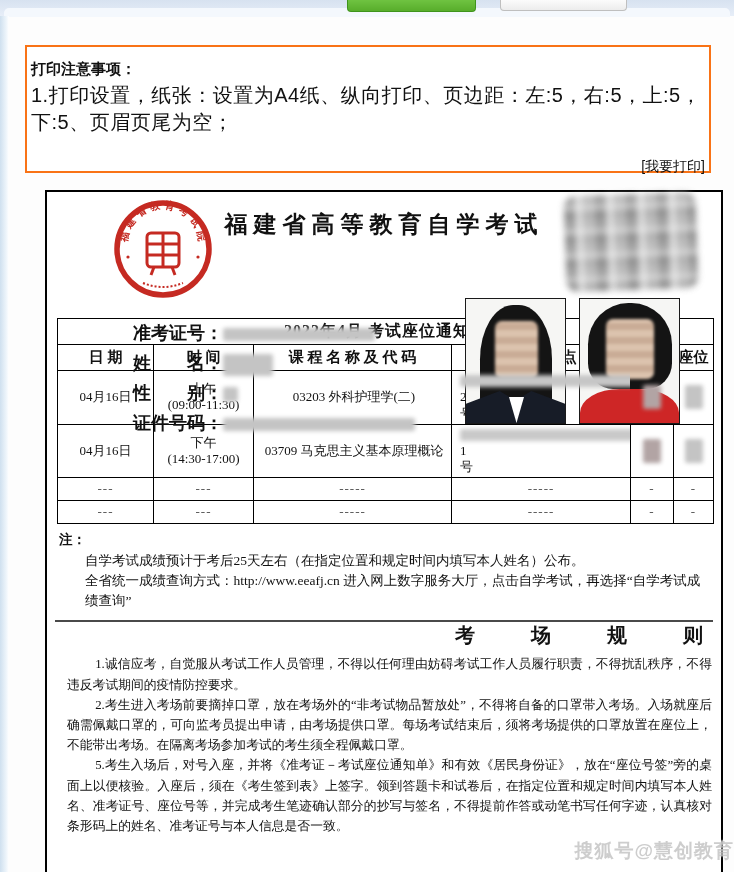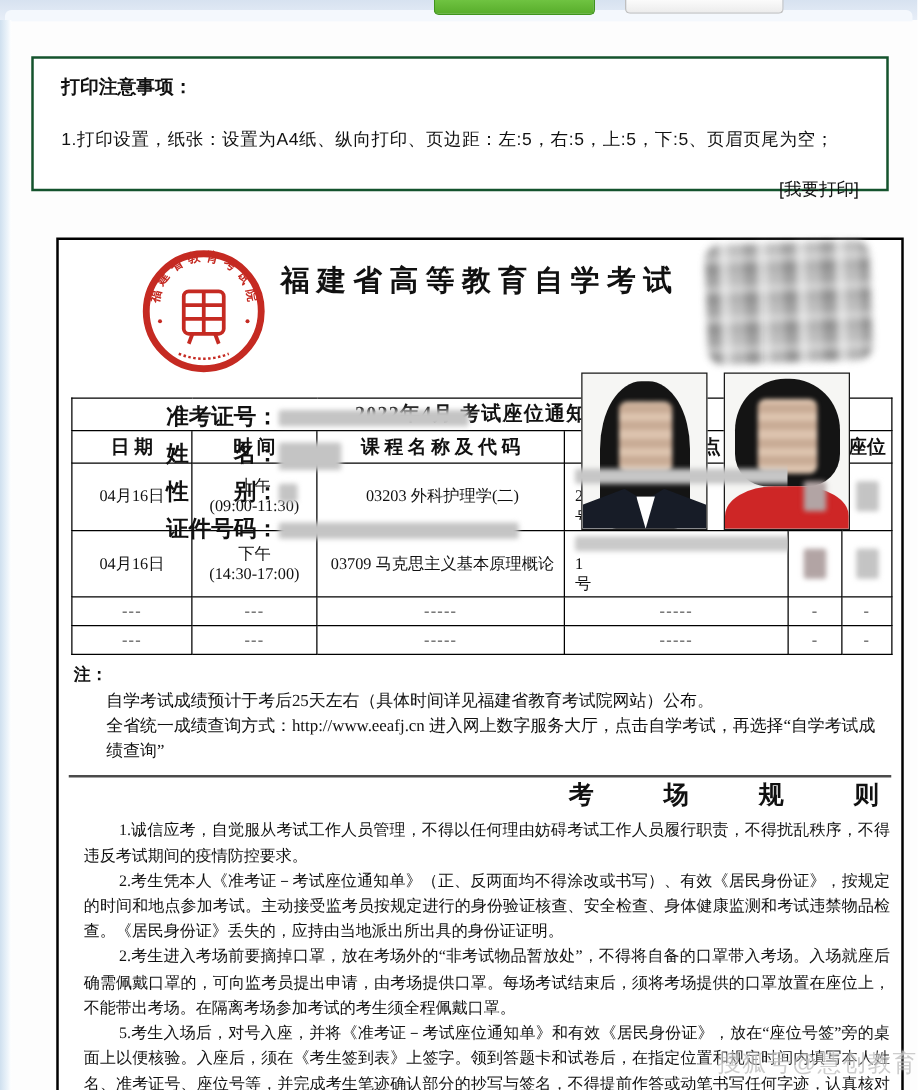--- a/index.html
+++ b/index.html
@@ -15,25 +15,25 @@
     background:#f4f8fd; border-radius:5px 5px 0 0; }
   .btn-green { position:absolute; left:347px; top:0; width:129px; height:12px;
     background:linear-gradient(#6fc341,#58ad2b); border:1px solid #3f941c; border-top:none;
     border-radius:0 0 4px 4px; cursor:pointer; }
   .btn-gray { position:absolute; left:500px; top:0; width:127px; height:11px;
     background:linear-gradient(#fbfbfb,#ececec); border:1px solid #bfbfbf; border-top:none;
     border-radius:0 0 4px 4px; cursor:pointer; }
   .left-strip { position:absolute; left:0; top:16px; width:9px; height:856px;
     background:linear-gradient(to right,#cfe0ef,#eef5fb 70%,#ffffff); }
   
-  .notice { position:absolute; left:25px; top:45px; width:686px; height:108px;
-    background:#fff; border:2px solid #14532d; padding:13px 22px;
+  .notice { position:absolute; left:25px; top:45px; width:686px; height:128px;
+    background:#fff; border:2px solid #f97316; padding:13px 4px;
     font-family:"Liberation Sans","DejaVu Sans",sans-serif; }
   .notice-title { font-weight:bold; font-size:15px; }
-  .notice-line { font-size:14px; margin-top:24px; letter-spacing:.5px; }
+  .notice-line { font-size:20px; margin-top:3px; letter-spacing:.5px; }
   .print-link { display:block; text-align:right; margin-top:22px; font-size:14px;
     color:#111; cursor:pointer; text-decoration:none; }
   
   .ticket { position:absolute; left:45px; top:190px; width:678px; height:900px;
     background:#fff; border:2px solid #000; }
   .ticket-header { position:relative; height:110px; }
   .seal { position:absolute; left:66px; top:7px; width:100px; height:100px; }
   .org-title { text-align:center; padding-top:17px; font-size:23px; font-weight:600;
     letter-spacing:6px; }
   .cert-line { text-align:center; margin-top:6px; font-size:35px; font-weight:bold;
@@ -94,21 +94,21 @@
   .notes .note-label { font-weight:bold; }
   .notes .note-line { padding-left:26px; }
   .divider { border-top:2px solid #4a4a4a; margin:9px 8px 0 8px; }
   .rules-heading { text-align:right; font-size:20px; font-weight:600; margin-top:0;
     letter-spacing:.9em; text-indent:.9em; }
   .rules { margin:5px 9px 0 9px; }
   .rules p { font-size:12.8px; line-height:1.58; text-align:justify; text-indent:2.2em;margin-left:11px; }
   
   .watermark { position:absolute; right:0px; top:838px; z-index:9;
     font-family:"Liberation Sans","DejaVu Sans",sans-serif;
-    font-size:19px; font-weight:normal; color:rgba(175,175,175,.62);
+    font-size:19px; font-weight:bold; color:rgba(175,175,175,.62);
     text-shadow:0 0 2px rgba(255,255,255,.9); letter-spacing:1px; }
 </style>
 </head>
 <body>
 
 <div class="topbar">
   <div class="topbar-sheen"></div>
 </div>
 <div class="btn-green"></div>
 <div class="btn-gray"></div>
@@ -217,27 +217,26 @@
       <td>-----</td>
       <td>-----</td>
       <td>-</td>
       <td>-</td>
     </tr>
   </tbody>
     </table>
 
   <div class="notes">
     <div class="note-label">注：</div>
-    <div class="note-line">自学考试成绩预计于考后25天左右（具体时间详见福建省教育考试院网站）公布。</div>
+    <div class="note-line">自学考试成绩预计于考后25天左右（在指定位置和规定时间内填写本人姓名）公布。</div>
     <div class="note-line">全省统一成绩查询方式：http://www.eeafj.cn 进入网上数字服务大厅，点击自学考试，再选择“自学考试成绩查询”</div>
   </div>
 
   <div class="divider"></div>
   <div class="rules-heading">考　场　规　则</div>
   <div class="rules">
     <p>1.诚信应考，自觉服从考试工作人员管理，不得以任何理由妨碍考试工作人员履行职责，不得扰乱秩序，不得违反考试期间的疫情防控要求。</p>
-    <p>2.考生凭本人《准考证－考试座位通知单》（正、反两面均不得涂改或书写）、有效《居民身份证》，按规定的时间和地点参加考试。主动接受监考员按规定进行的身份验证核查、安全检查、身体健康监测和考试违禁物品检查。《居民身份证》丢失的，应持由当地派出所出具的身份证证明。</p>
     <p>2.考生进入考场前要摘掉口罩，放在考场外的“非考试物品暂放处”，不得将自备的口罩带入考场。入场就座后确需佩戴口罩的，可向监考员提出申请，由考场提供口罩。每场考试结束后，须将考场提供的口罩放置在座位上，不能带出考场。在隔离考场参加考试的考生须全程佩戴口罩。</p>
     <p>5.考生入场后，对号入座，并将《准考证－考试座位通知单》和有效《居民身份证》，放在“座位号签”旁的桌面上以便核验。入座后，须在《考生签到表》上签字。领到答题卡和试卷后，在指定位置和规定时间内填写本人姓名、准考证号、座位号等，并完成考生笔迹确认部分的抄写与签名，不得提前作答或动笔书写任何字迹，认真核对条形码上的姓名、准考证号与本人信息是否一致。</p>
   </div>
 </div>
 
 <div class="watermark">搜狐号@慧创教育</div>
 
 </body></html>

